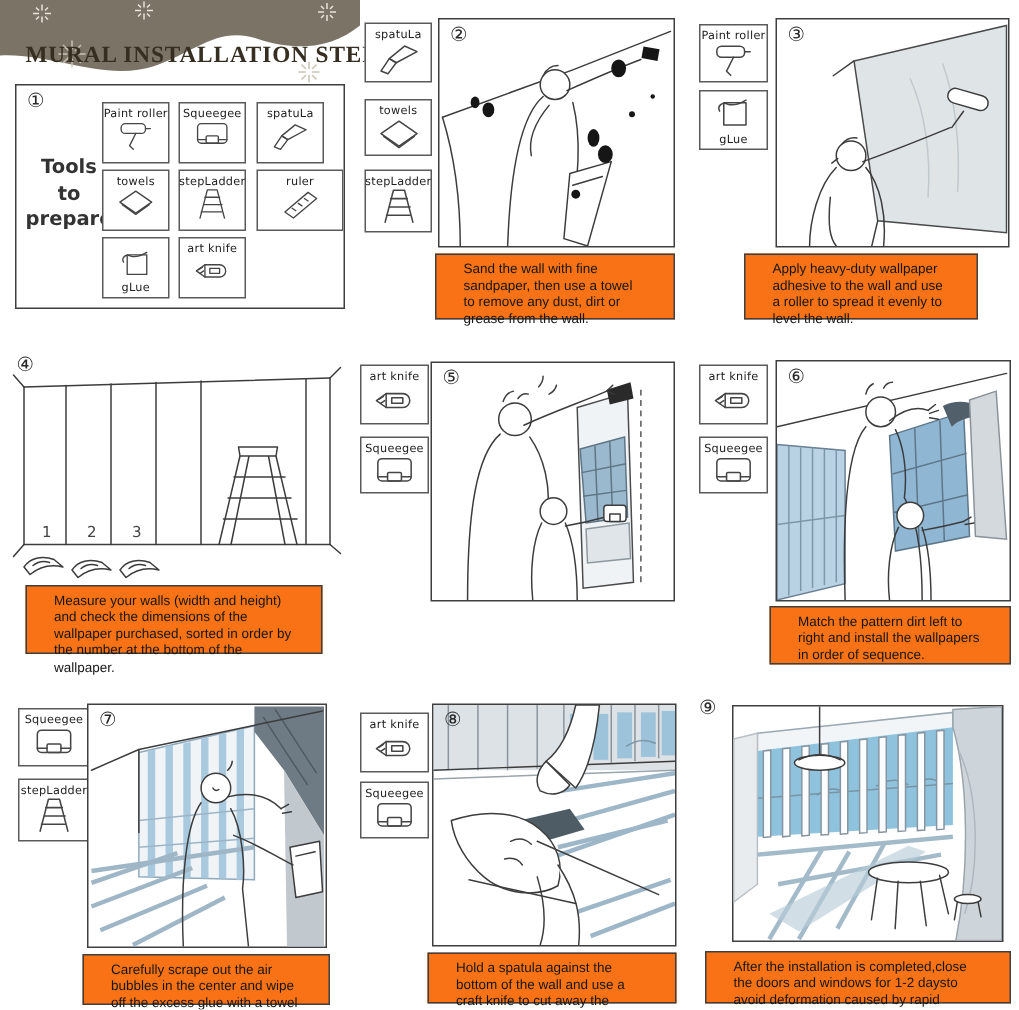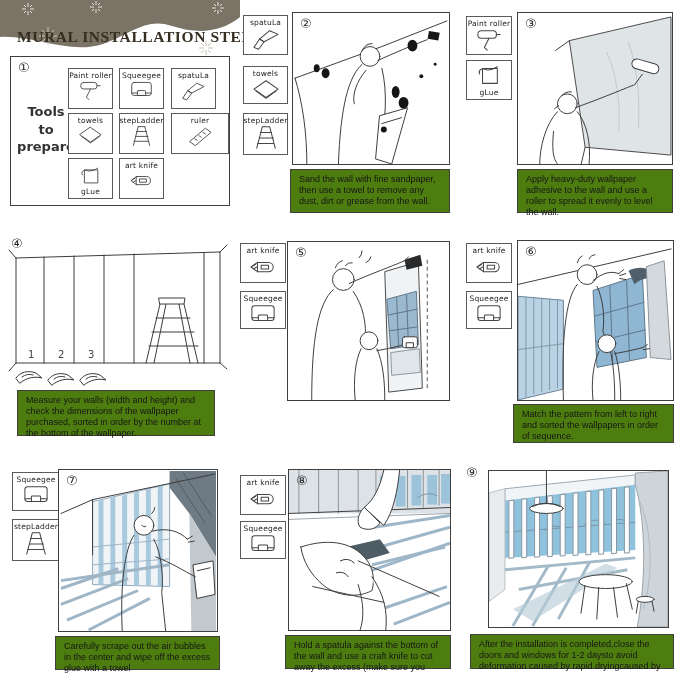--- a/index.html
+++ b/index.html
@@ -3,21 +3,21 @@
 <meta charset="utf-8">
 <style>
   html,body{margin:0;padding:0;}
   body{width:679px;height:673px;position:relative;background:#fff;font-family:"Liberation Sans",sans-serif;overflow:hidden;}
   .layer{position:absolute;left:0;top:0;width:679px;height:673px;}
   .abs{position:absolute;}
   .title{font-family:"Liberation Serif",serif;font-weight:700;font-size:15.5px;letter-spacing:.6px;color:#362e21;white-space:nowrap;}
   .box{border:1px solid #3f3f3f;background:#fff;}
   .num{font-family:"DejaVu Sans",sans-serif;font-size:13px;color:#2a2a2a;line-height:1;}
   .num-in{position:absolute;left:7px;top:4px;}
-  .cap{border:1px solid #3f3f3f;background:#4d7c0f;font-size:9px;line-height:1.24;color:#161616;padding:4px 8px;box-sizing:border-box;}
+  .cap{border:1px solid #3f3f3f;background:#f97316;font-size:9px;line-height:1.24;color:#161616;padding:4px 18px;box-sizing:border-box;}
   .chip{border:1px solid #5a5a5a;background:#fff;display:flex;flex-direction:column;align-items:center;justify-content:flex-start;box-sizing:border-box;padding:2px 1px;}
   .chip.rev{flex-direction:column-reverse;}
   .chip .lbl{font-family:"DejaVu Sans",sans-serif;font-size:7.5px;letter-spacing:.2px;color:#222;white-space:nowrap;text-align:center;}
   .chip .ic{display:block;line-height:0;}
   .chip .ic svg{width:32px;height:25px;}
   .chip.sm .ic svg{width:29px;height:22px;}
   .tools-label{font-family:"DejaVu Sans",sans-serif;font-weight:600;font-size:13px;line-height:1.35;color:#333;text-align:center;white-space:pre-line;}
   .illus{box-sizing:border-box;}
   .illus svg{display:block;width:100%;height:100%;}
   .wn{font-family:"DejaVu Sans",sans-serif;font-size:10px;fill:#444;stroke:none;}
@@ -205,21 +205,21 @@
         <path d="M40 100 C28 112 22 136 22 153"></path>
         <path d="M60 100 C70 112 74 132 72 153"></path>
         <path d="M36 120 C34 140 36 148 40 153"></path>
         <path d="M58 96 C80 88 100 80 117 73"></path>
         <rect x="115" y="49" width="28" height="10" rx="5" fill="#fff" transform="rotate(16 129 54)"></rect>
         <path d="M126 62 L118 73"></path>
       </g>
     </svg>
     <span class="num num-in">③</span>
   </div>
-  <div class="abs cap" style="left:517px;top:169px;width:156px;height:44px">Apply heavy-duty wallpaper adhesive to the wall and use a roller to spread it evenly to level the wall.</div>
+  <div class="abs cap" style="left:496px;top:169px;width:156px;height:44px">Apply heavy-duty wallpaper adhesive to the wall and use a roller to spread it evenly to level the wall.</div>
 </section>
 
 <section class="layer">
   <span class="abs num" style="left:11px;top:237px">④</span>
   <div class="abs illus" style="left:8px;top:242px;width:220px;height:146px">
     <svg viewBox="0 0 220 146">
       <g class="sk" stroke="#555">
         <path d="M8 16 L212 10"></path>
           <path d="M8 16 L1 8"></path>
           <path d="M212 10 L219 3"></path>
@@ -370,21 +370,21 @@
         <circle cx="90" cy="104" r="9" fill="#fff"></circle>
         <path d="M82 112 C76 124 74 144 76 161"></path>
         <path d="M98 112 C102 124 104 142 104 161"></path>
         <path d="M98 114 C110 112 118 110 126 108"></path>
         <path d="M126 108 l5 -3"></path>
           <path d="M127 110 l6 -1"></path>
       </g>
     </svg>
     <span class="num num-in">⑥</span>
   </div>
-  <div class="abs cap" style="left:513px;top:404px;width:161px;height:39px">Match the pattern from left to right and sorted the wallpapers in order of sequence.</div>
+  <div class="abs cap" style="left:513px;top:404px;width:161px;height:39px">Match the pattern dirt left to right and install the wallpapers in order of sequence.</div>
 </section>
 
 <section class="layer">
   <div class="abs chip" style="left:12px;top:472px;width:48px;height:39px">
     <span class="lbl">Squeegee</span>
     <span class="ic"><svg viewBox="0 0 32 27" fill="none" stroke="#454545" stroke-width="1.1" stroke-linecap="round" stroke-linejoin="round">
           <rect x="4" y="3" width="24" height="16" rx="3"></rect>
           <rect x="11" y="13" width="10" height="6" rx="1"></rect>
           <path d="M4 16h7M21 16h7"></path>
         </svg></span>

